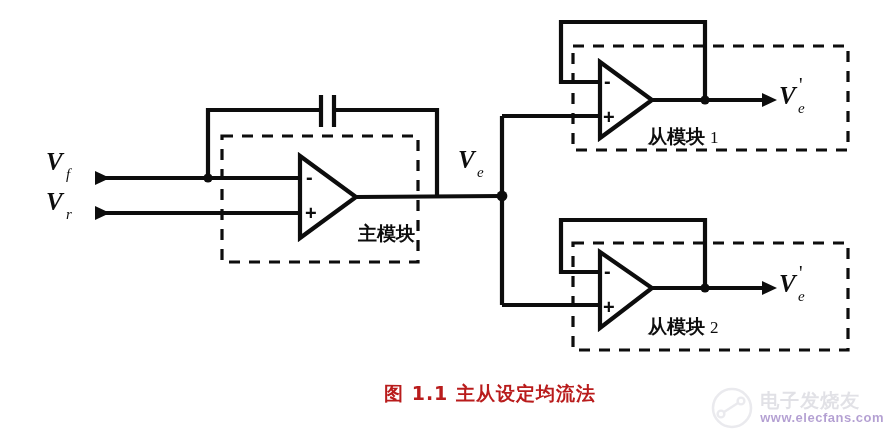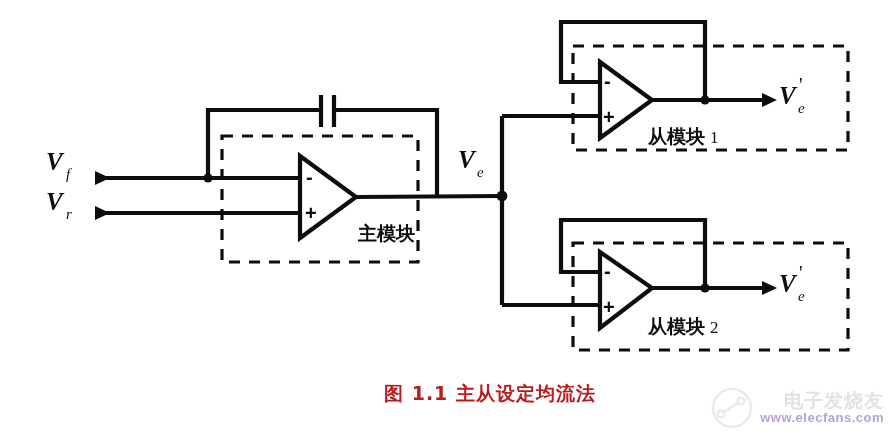--- a/index.html
+++ b/index.html
@@ -106,21 +106,20 @@
     pointer-events: none;
   }
   .wm-mark {
     width: 44px;
     height: 44px;
   }
   .wm-text {
     display: flex;
     flex-direction: column;
     line-height: 1.05;
-    text-align: right;
   }
   .wm-cn {
     font-family: "DejaVu Sans", sans-serif;
     font-size: 19px;
     font-weight: 700;
     color: #b9b9c4;
     letter-spacing: 1px;
   }
   .wm-url {
     font-family: "Liberation Sans", sans-serif;

